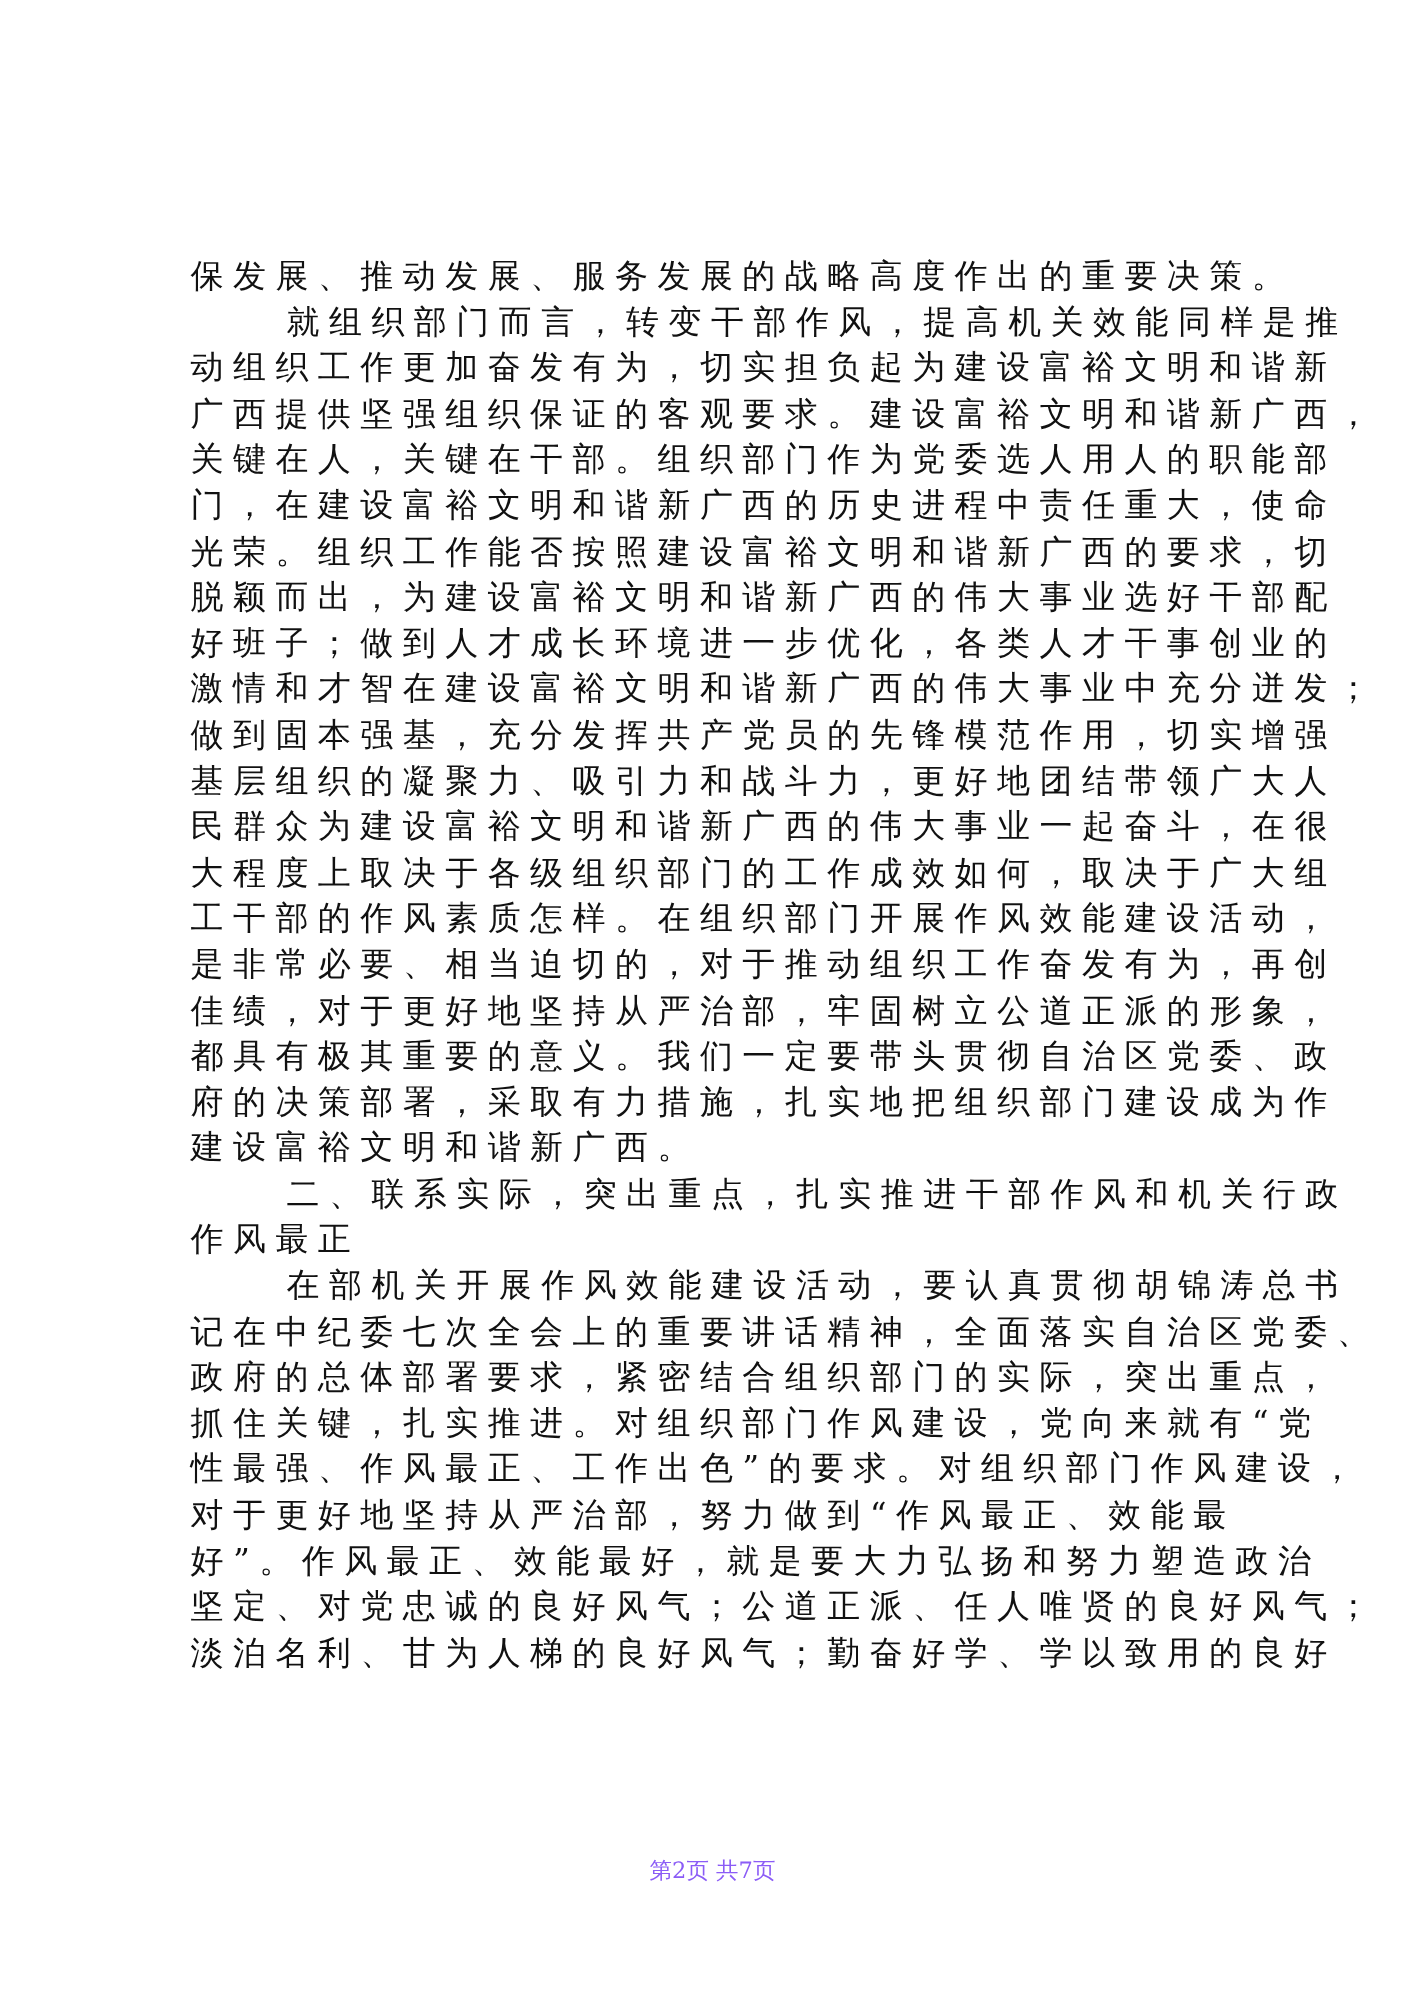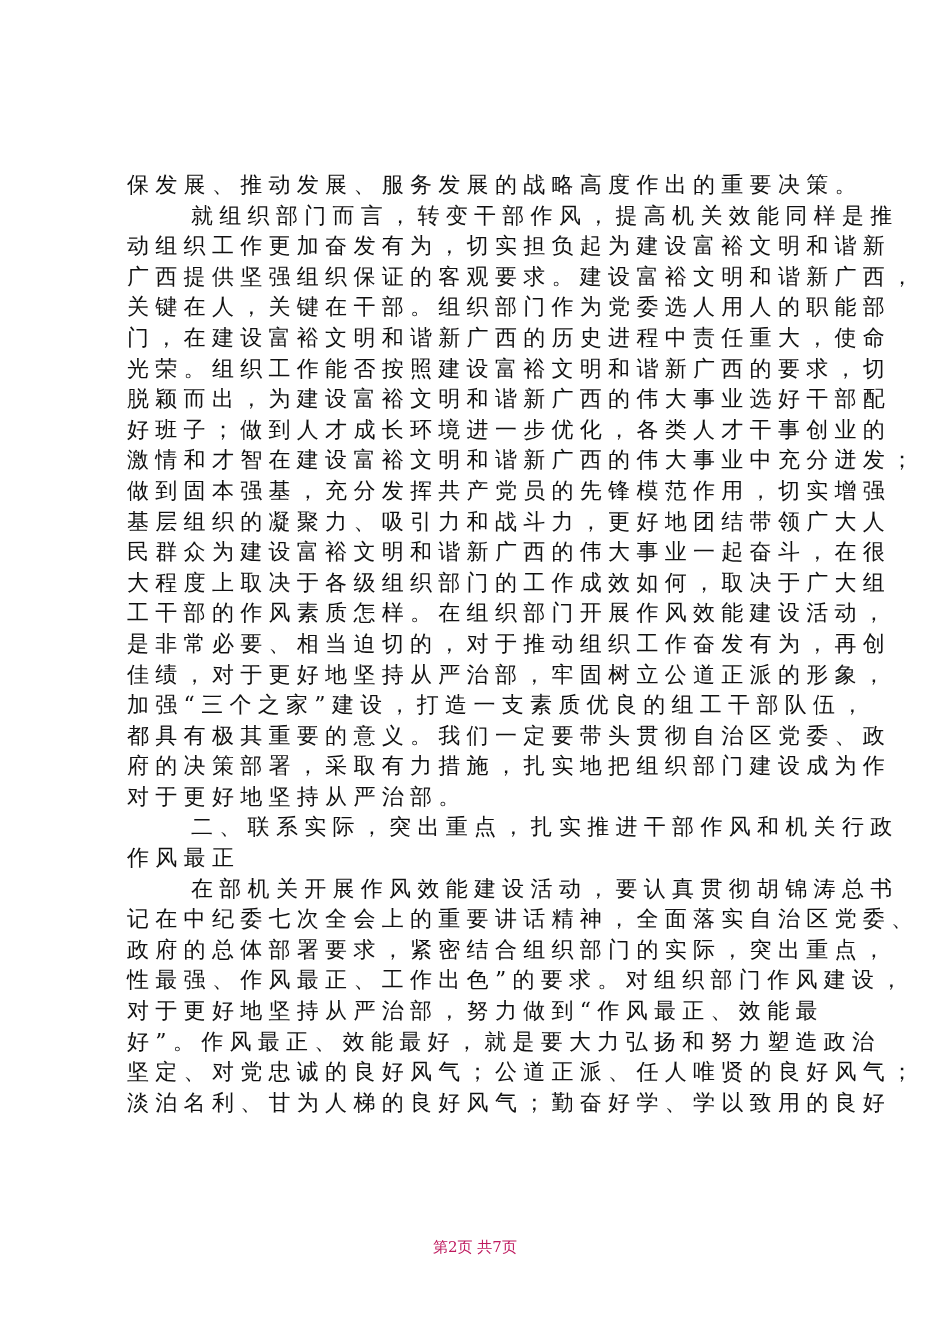--- a/index.html
+++ b/index.html
@@ -7,21 +7,21 @@
   .page { position: absolute; left: 0; top: 0; width: 950px; height: 1344px; background: #fff; }
   .body-text {
     position: absolute; left: 127px; top: 170px; width: 710px;
     font-family: "DejaVu Serif", "Liberation Serif", serif;
     font-size: 22px; line-height: 30.6px; color: #111;
   }
   .line { white-space: nowrap; height: 30.6px; letter-spacing: 6.3px; }
   .indent { padding-left: 64px; }
   .footer {
     position: absolute; left: 0; width: 950px; top: 1238px; text-align: center;
-    font-family: "DejaVu Serif", "Liberation Serif", serif; font-size: 15px; color: #be185d;
+    font-family: "DejaVu Serif", "Liberation Serif", serif; font-size: 15px; color: #8b5cf6;
   }
 </style>
 </head>
 <body>
 
 <div class="page">
   <div class="body-text" id="body-text">
       <div class="line">保发展、推动发展、服务发展的战略高度作出的重要决策。</div>
       <div class="line indent">就组织部门而言，转变干部作风，提高机关效能同样是推</div>
       <div class="line">动组织工作更加奋发有为，切实担负起为建设富裕文明和谐新</div>
@@ -32,29 +32,29 @@
       <div class="line">脱颖而出，为建设富裕文明和谐新广西的伟大事业选好干部配</div>
       <div class="line">好班子；做到人才成长环境进一步优化，各类人才干事创业的</div>
       <div class="line">激情和才智在建设富裕文明和谐新广西的伟大事业中充分迸发；</div>
       <div class="line">做到固本强基，充分发挥共产党员的先锋模范作用，切实增强</div>
       <div class="line">基层组织的凝聚力、吸引力和战斗力，更好地团结带领广大人</div>
       <div class="line">民群众为建设富裕文明和谐新广西的伟大事业一起奋斗，在很</div>
       <div class="line">大程度上取决于各级组织部门的工作成效如何，取决于广大组</div>
       <div class="line">工干部的作风素质怎样。在组织部门开展作风效能建设活动，</div>
       <div class="line">是非常必要、相当迫切的，对于推动组织工作奋发有为，再创</div>
       <div class="line">佳绩，对于更好地坚持从严治部，牢固树立公道正派的形象，</div>
-      <div class="line">加强“三个之家”建设，打造一支素质优良的组工干部队伍，</div>
       <div class="line">都具有极其重要的意义。我们一定要带头贯彻自治区党委、政</div>
       <div class="line">府的决策部署，采取有力措施，扎实地把组织部门建设成为作</div>
-      <div class="line">对于更好地坚持从严治部。</div>
+      <div class="line">建设富裕文明和谐新广西。</div>
       <div class="line indent">二、联系实际，突出重点，扎实推进干部作风和机关行政</div>
       <div class="line">作风最正</div>
       <div class="line indent">在部机关开展作风效能建设活动，要认真贯彻胡锦涛总书</div>
       <div class="line">记在中纪委七次全会上的重要讲话精神，全面落实自治区党委、</div>
       <div class="line">政府的总体部署要求，紧密结合组织部门的实际，突出重点，</div>
+      <div class="line">抓住关键，扎实推进。对组织部门作风建设，党向来就有“党</div>
       <div class="line">性最强、作风最正、工作出色”的要求。对组织部门作风建设，</div>
       <div class="line">对于更好地坚持从严治部，努力做到“作风最正、效能最</div>
       <div class="line">好”。作风最正、效能最好，就是要大力弘扬和努力塑造政治</div>
       <div class="line">坚定、对党忠诚的良好风气；公道正派、任人唯贤的良好风气；</div>
       <div class="line">淡泊名利、甘为人梯的良好风气；勤奋好学、学以致用的良好</div>
     </div>
   <div class="footer">
     <span>第2页 共7页</span>
   </div>
 </div>

